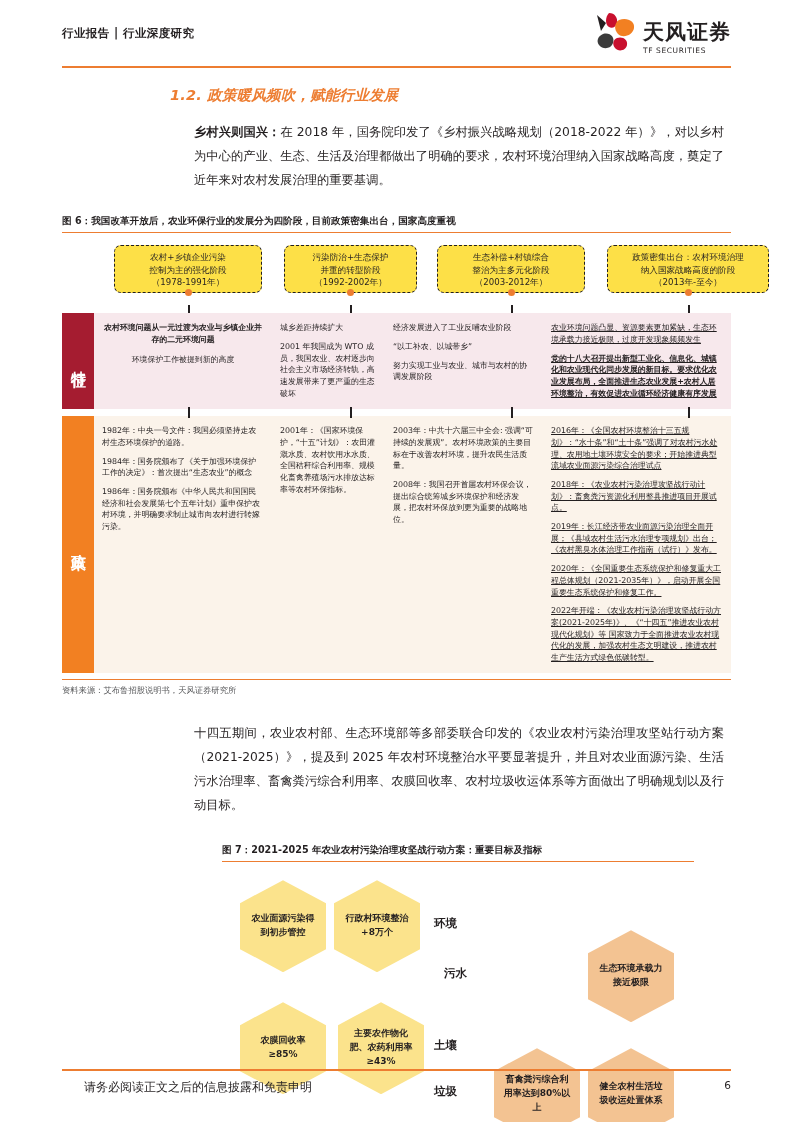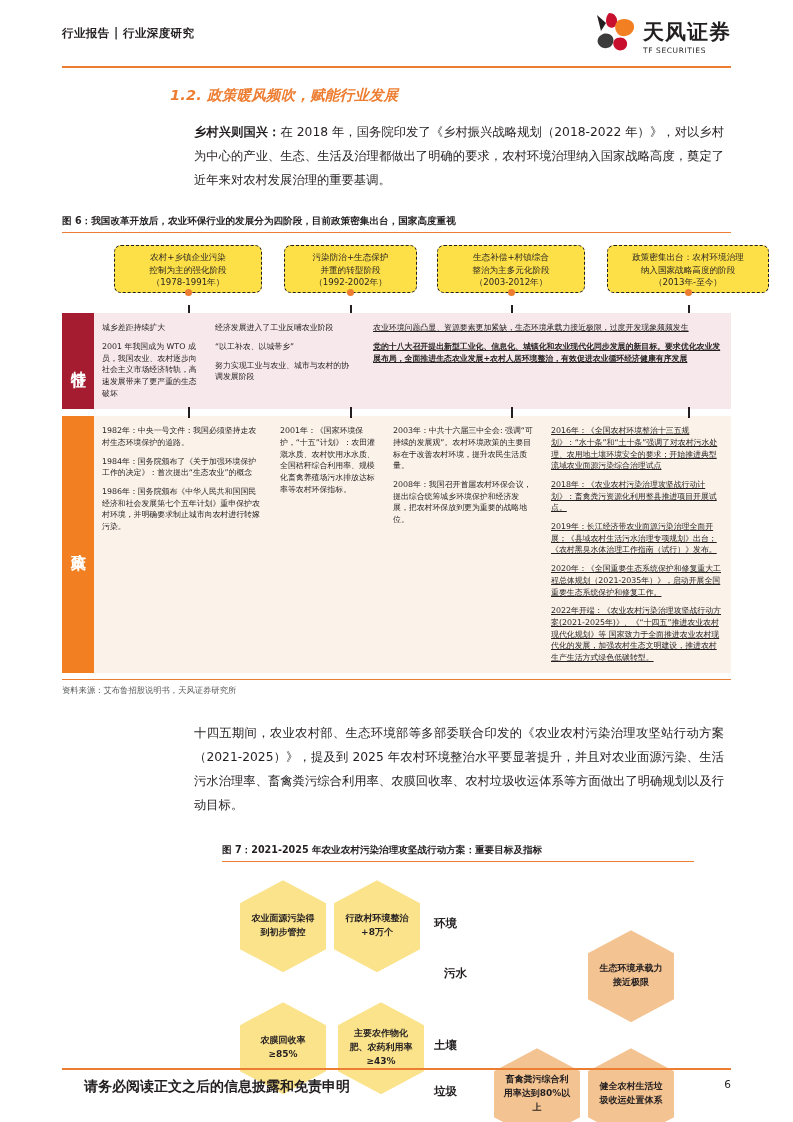--- a/index.html
+++ b/index.html
@@ -104,21 +104,21 @@
   .hex.y { background: #FBE38C; }
   .hex.o { background: #F3C392; }
   .cat {
     position: absolute; font-size: 11.5px; font-weight: bold; color: #231f20;
   }
 
   
   .footer { position: absolute; left: 62px; right: 62px; bottom: 26px; }
   .foot-rule { height: 1.6px; background: #ED7D31; }
   .foot-row { display: flex; justify-content: space-between; padding-top: 8px; }
-  .foot-txt { font-size: 14px; color: #231f20; padding-left: 22px; font-weight: bold;}
+  .foot-txt { font-size: 12px; color: #231f20; padding-left: 22px;}
   .foot-page { font-size: 10.5px; color: #231f20; }
 </style>
 </head>
 <body>
 
 <div class="page">
 
   <div class="hdr">
     <div class="hdr-left">行业报告 | 行业深度研究</div>
     <div class="logo-wrap">
@@ -180,20 +180,24 @@
       <div class="connector" style="left:126px; top:-8px; height:14px;"></div>
       <div class="connector" style="left:288px; top:-8px; height:14px;"></div>
       <div class="connector" style="left:449px; top:-8px; height:14px;"></div>
       <div class="connector" style="left:626px; top:-8px; height:14px;"></div>
     </div>
 
     <div class="tbl">
       <div class="row feat">
         <div class="rowlabel feat">特征</div>
         <div class="cells">
+          <div class="cell c1">
+            <span class="hl">农村环境问题从一元过渡为农业与乡镇企业并存的二元环境问题</span>
+            <span>环境保护工作被提到新的高度</span>
+          </div>
           <div class="cell c2">
             <p>城乡差距持续扩大</p>
             <p>2001 年我国成为 WTO 成员，我国农业、农村逐步向社会主义市场经济转轨，高速发展带来了更严重的生态破坏</p>
           </div>
           <div class="cell c3">
             <p>经济发展进入了工业反哺农业阶段</p>
             <p>“以工补农、以城带乡”</p>
             <p>努力实现工业与农业、城市与农村的协调发展阶段</p>
           </div>
           <div class="cell c4">

